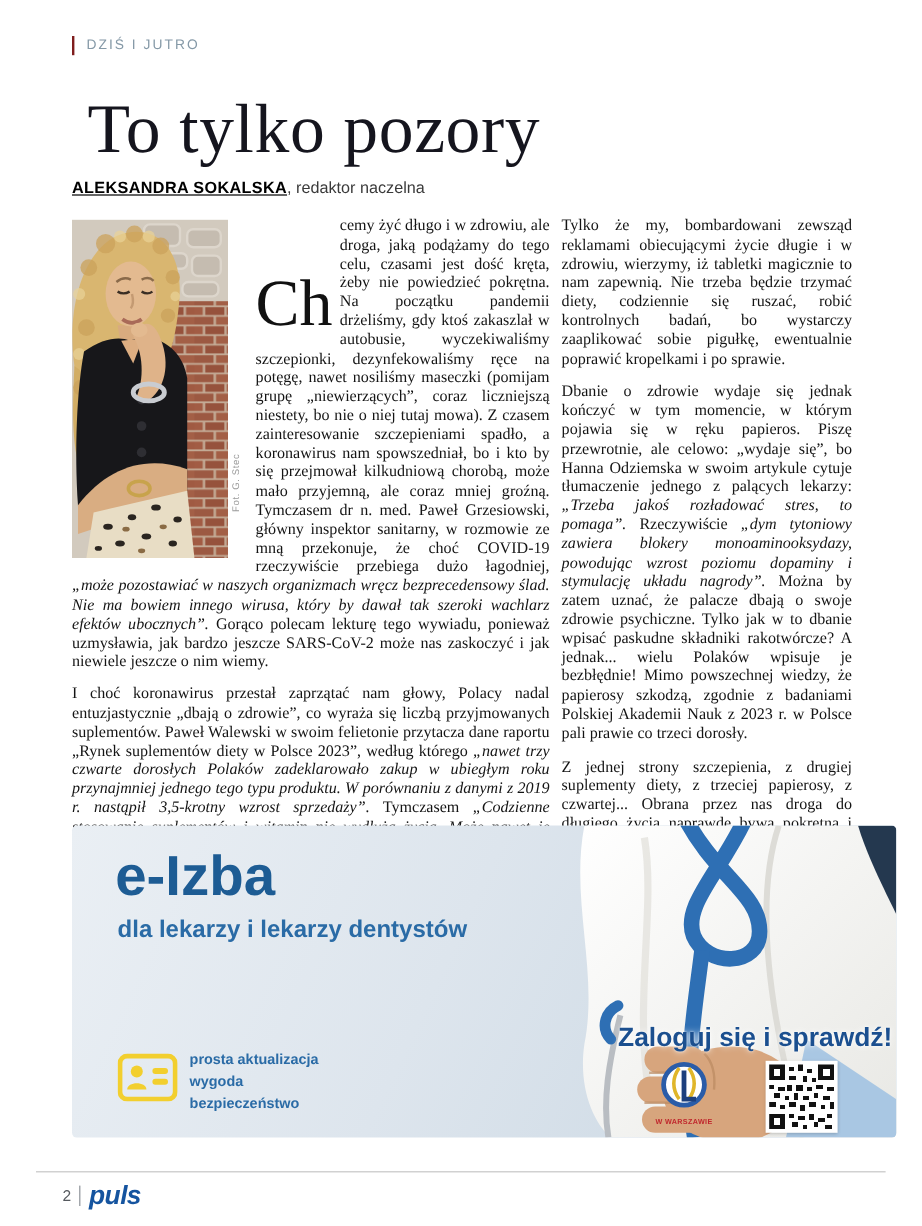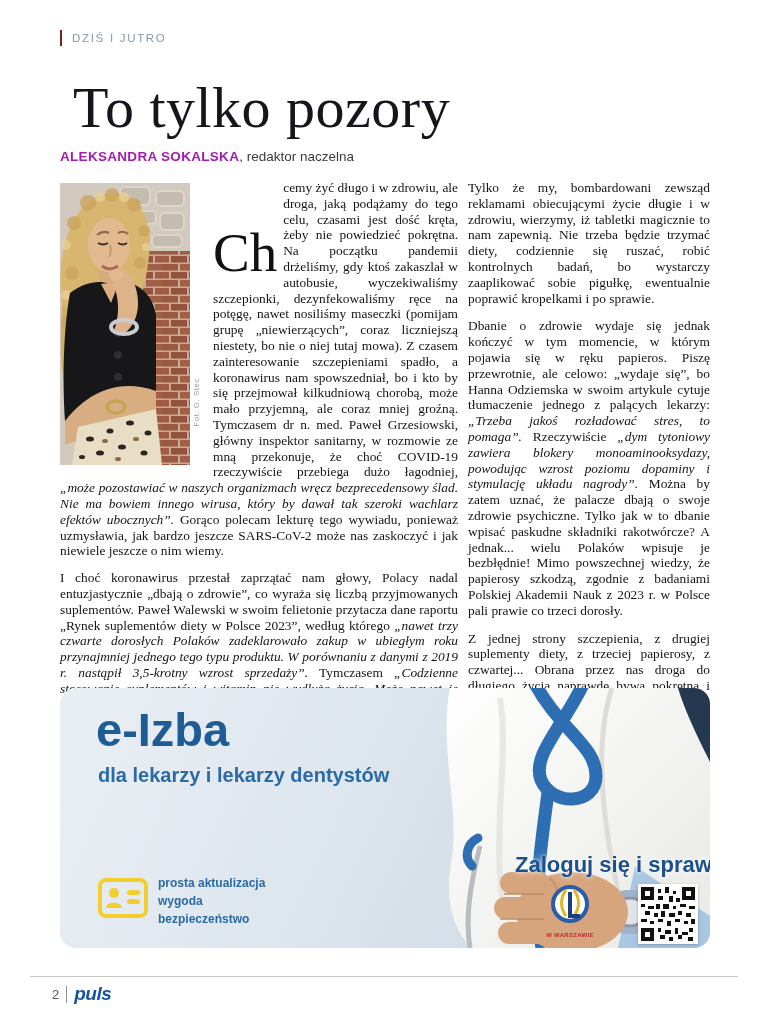--- a/index.html
+++ b/index.html
@@ -7,64 +7,64 @@
         font-family:"Liberation Sans",sans-serif;}
 
   
   .kicker{position:absolute;left:60px;top:30px;border-left:2px solid #7f1d1d;
           padding:2px 0 2px 10px;color:#8599a7;font-size:11.5px;letter-spacing:1.7px;}
 
   
   .title{position:absolute;left:57px;top:58px;font-family:"Liberation Serif",serif;
          font-size:58px;font-weight:400;color:#15151e;letter-spacing:.5px;}
   .byline{position:absolute;left:60px;top:149px;font-size:13.5px;color:#3a3a3a;}
-  .byline .name{font-weight:bold;color:#a21caf;letter-spacing:.3px;}
+  .byline .name{font-weight:bold;color:#000000;letter-spacing:.3px;text-decoration:underline;}
 
   
   .article{position:absolute;left:60px;top:180px;width:650px;display:flex;gap:10px;}
   .col-left{width:398px;}
   .col-right{width:242px;}
   .article p{font-family:"Liberation Serif",serif;font-size:13.4px;line-height:15.8px;
              text-align:justify;color:#141414;margin:0 0 11px 0;}
   .col-right p{margin-bottom:12px;}
   .it{font-style:italic;}
   .dropcap{float:left;font-family:Liberation Serif, serif;font-size:55px;line-height:44px;
            padding:3px 6px 0 0;color:#111;margin-top:48px;}
   .end-mark{color:#155a9e;font-size:12px;}
 
   
   .photo-wrap{float:left;width:144px;height:282px;margin:3px 9px 3px 0;position:relative;}
   .photo-wrap svg{display:block;}
   .photo-credit{position:absolute;right:3px;bottom:38px;writing-mode:vertical-rl;
                 transform:rotate(180deg);font-size:8px;color:#9b9b9b;letter-spacing:.5px;}
 
   
-  .banner{position:absolute;left:60px;top:688px;width:650px;height:260px;border-radius:16px;
-          overflow:hidden;background:linear-gradient(115deg,#eaeff4 0%,#dde5ed 45%,#c8d6e2 100%);}
+  .banner{position:absolute;left:60px;top:688px;width:650px;height:260px;border-radius:4px;
+          overflow:hidden;background:linear-gradient(115deg,#eaeff4 0%,#dde5ed 45%,#c8d6e2 100%);padding-left:37px;}
   .banner .doctor{position:absolute;right:0;top:0;}
   .ad-product{position:absolute;left:36px;top:14px;font-size:47px;font-weight:bold;color:#1d5c94;}
   .ad-audience{position:absolute;left:38px;top:76px;font-size:20px;font-weight:bold;color:#2a6ba6;}
   .ad-headline{position:absolute;left:38px;top:116px;font-size:27px;font-weight:bold;
                color:#1d5c94;line-height:32px;}
   .ad-features{position:absolute;left:98px;top:186px;font-size:12px;font-weight:bold;
                color:#2a6ba6;line-height:18px;}
   .ad-card-icon{position:absolute;left:38px;top:190px;}
   .ad-cta{position:absolute;left:455px;top:164px;font-size:22px;font-weight:bold;color:#1b4f8f;
           text-shadow:0 0 6px rgba(255,255,255,.9),0 0 2px rgba(255,255,255,.9);white-space:nowrap;}
   .ad-logo{position:absolute;left:478px;top:194px;width:64px;text-align:center;}
   .ad-logo-caption{display:block;font-size:6px;font-weight:bold;color:#c0272d;margin-top:-2px;letter-spacing:.3px;}
   .ad-qr{position:absolute;left:578px;top:196px;width:54px;height:54px;background:#fff;padding:3px;
          box-shadow:0 1px 3px rgba(0,0,0,.25);}
 
   
   .footer-rule{position:absolute;left:30px;right:30px;top:976px;border-top:1px solid #c6c6c6;}
   .footer{position:absolute;left:52px;top:983px;display:flex;align-items:center;gap:7px;}
   .footer .pageno{font-size:13px;color:#55595e;}
   .footer .sep{width:1px;height:17px;background:#8d9298;}
-  .footer .mag{font-size:19px;font-weight:bold;font-style:italic;color:#15549f;letter-spacing:-.5px;}
+  .footer .mag{font-size:22px;font-weight:bold;font-style:italic;color:#15549f;letter-spacing:-.5px;}
 </style>
 </head>
 <body>
 
 <div class="page">
 
   <div class="kicker">DZIŚ I JUTRO</div>
 
   <h1 class="title" style="margin:16px">To tylko pozory</h1>
 

